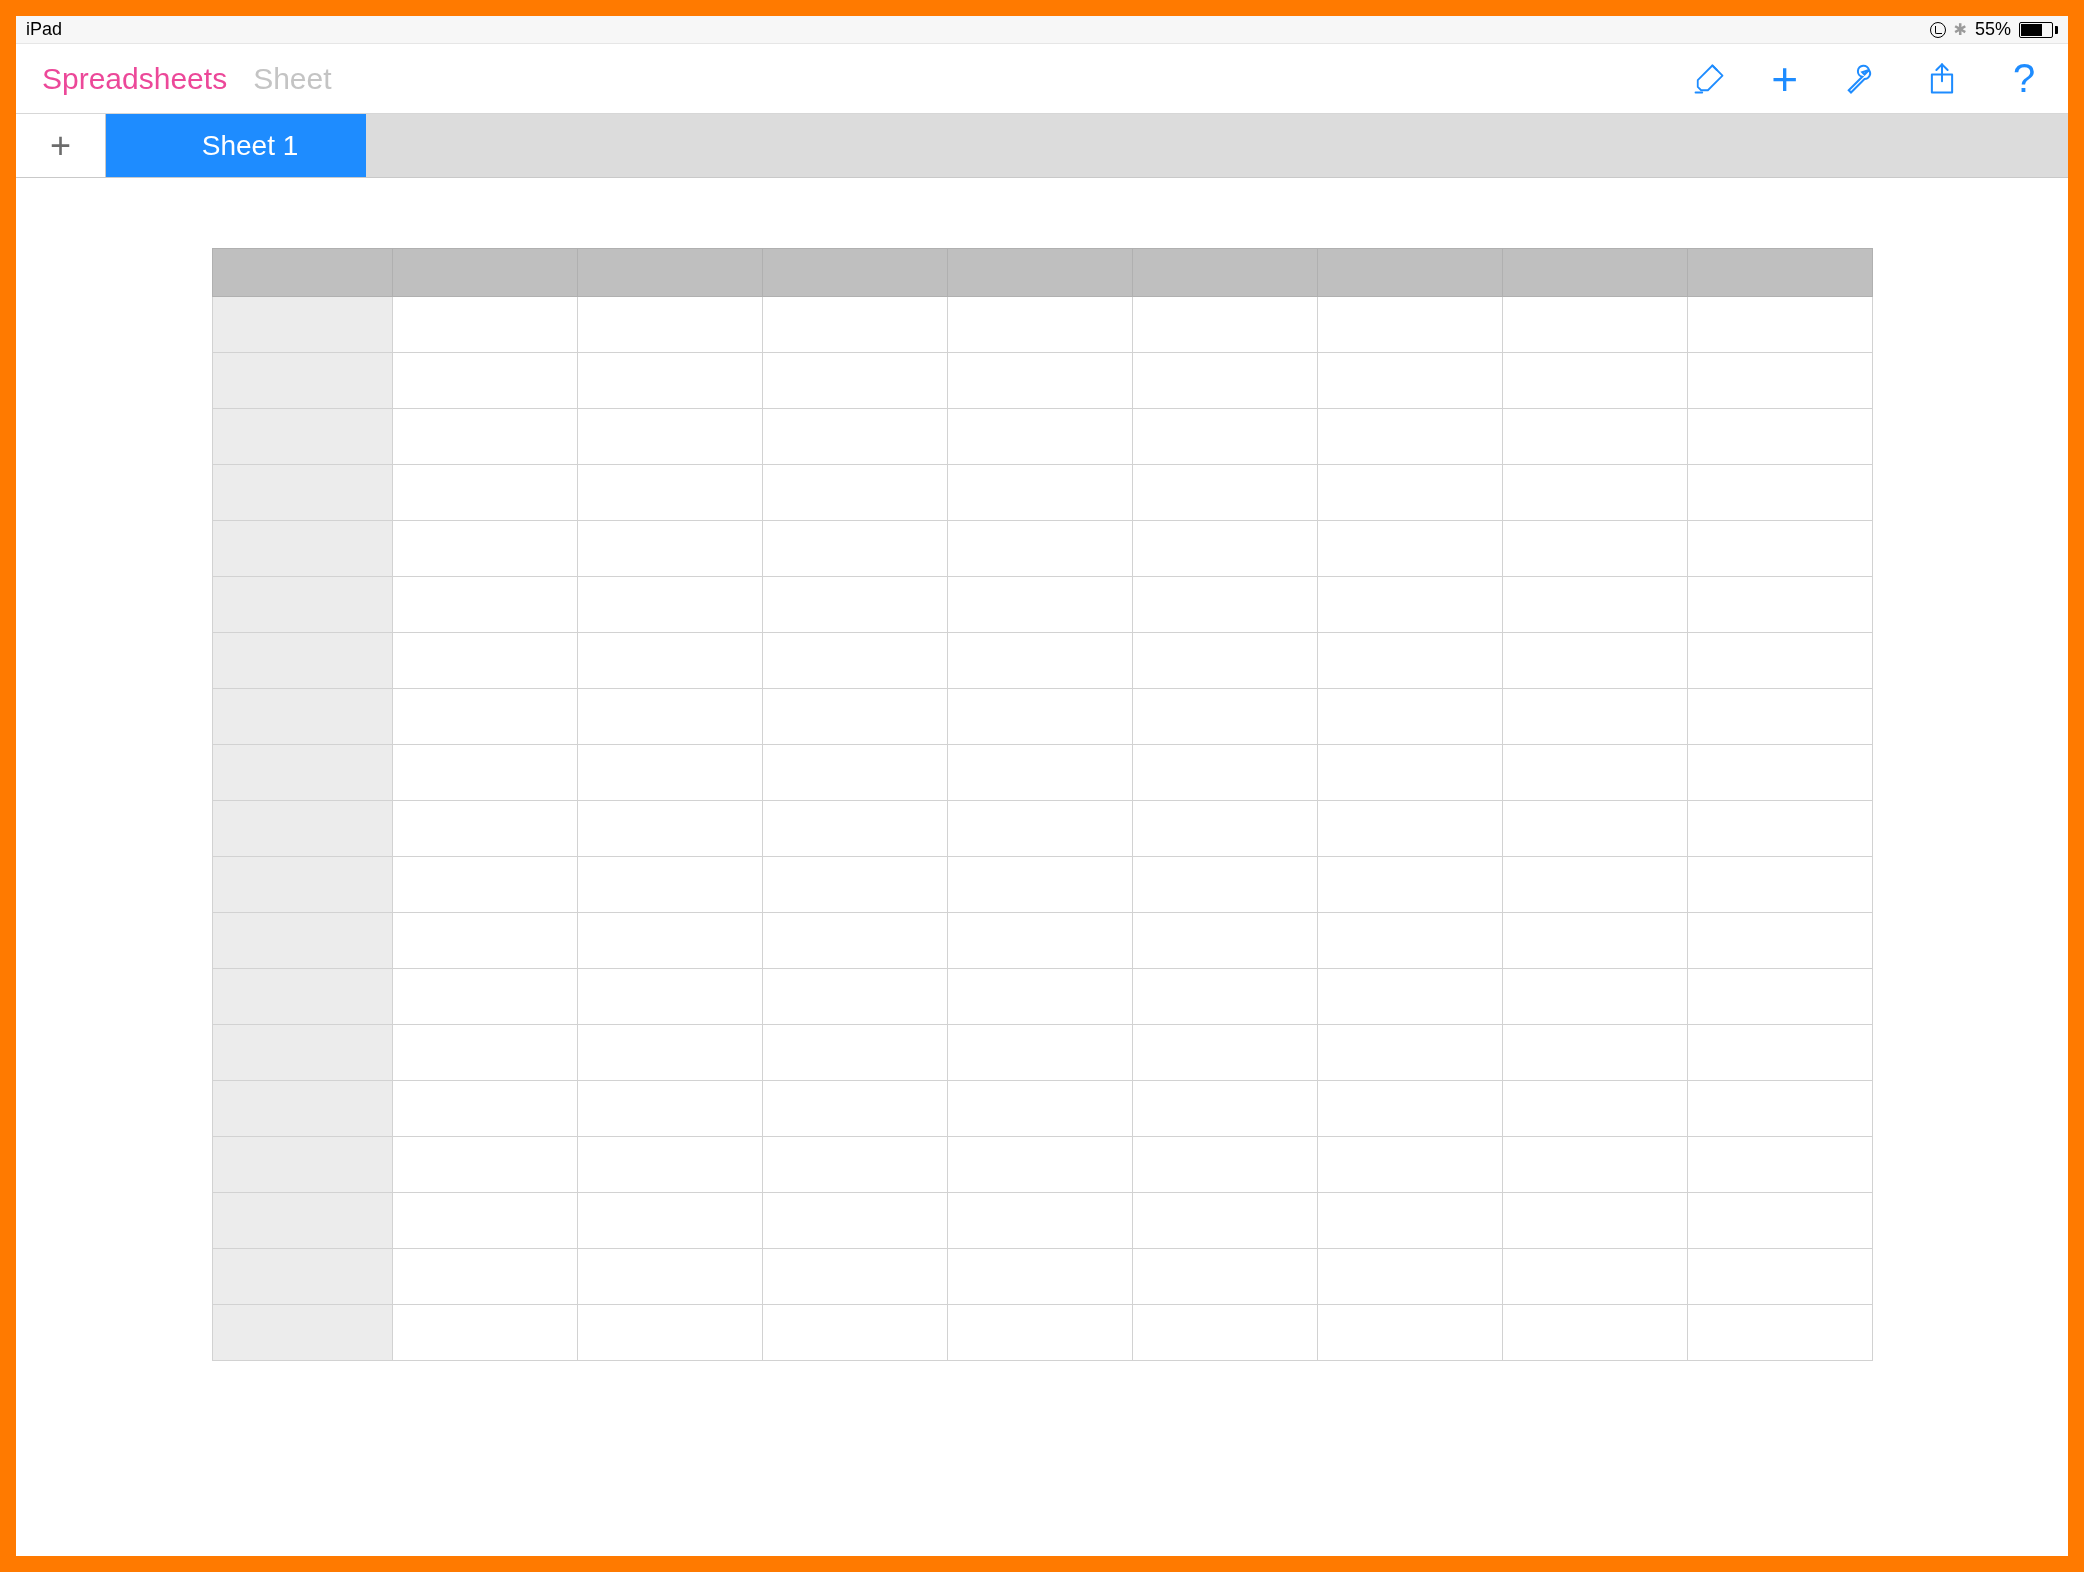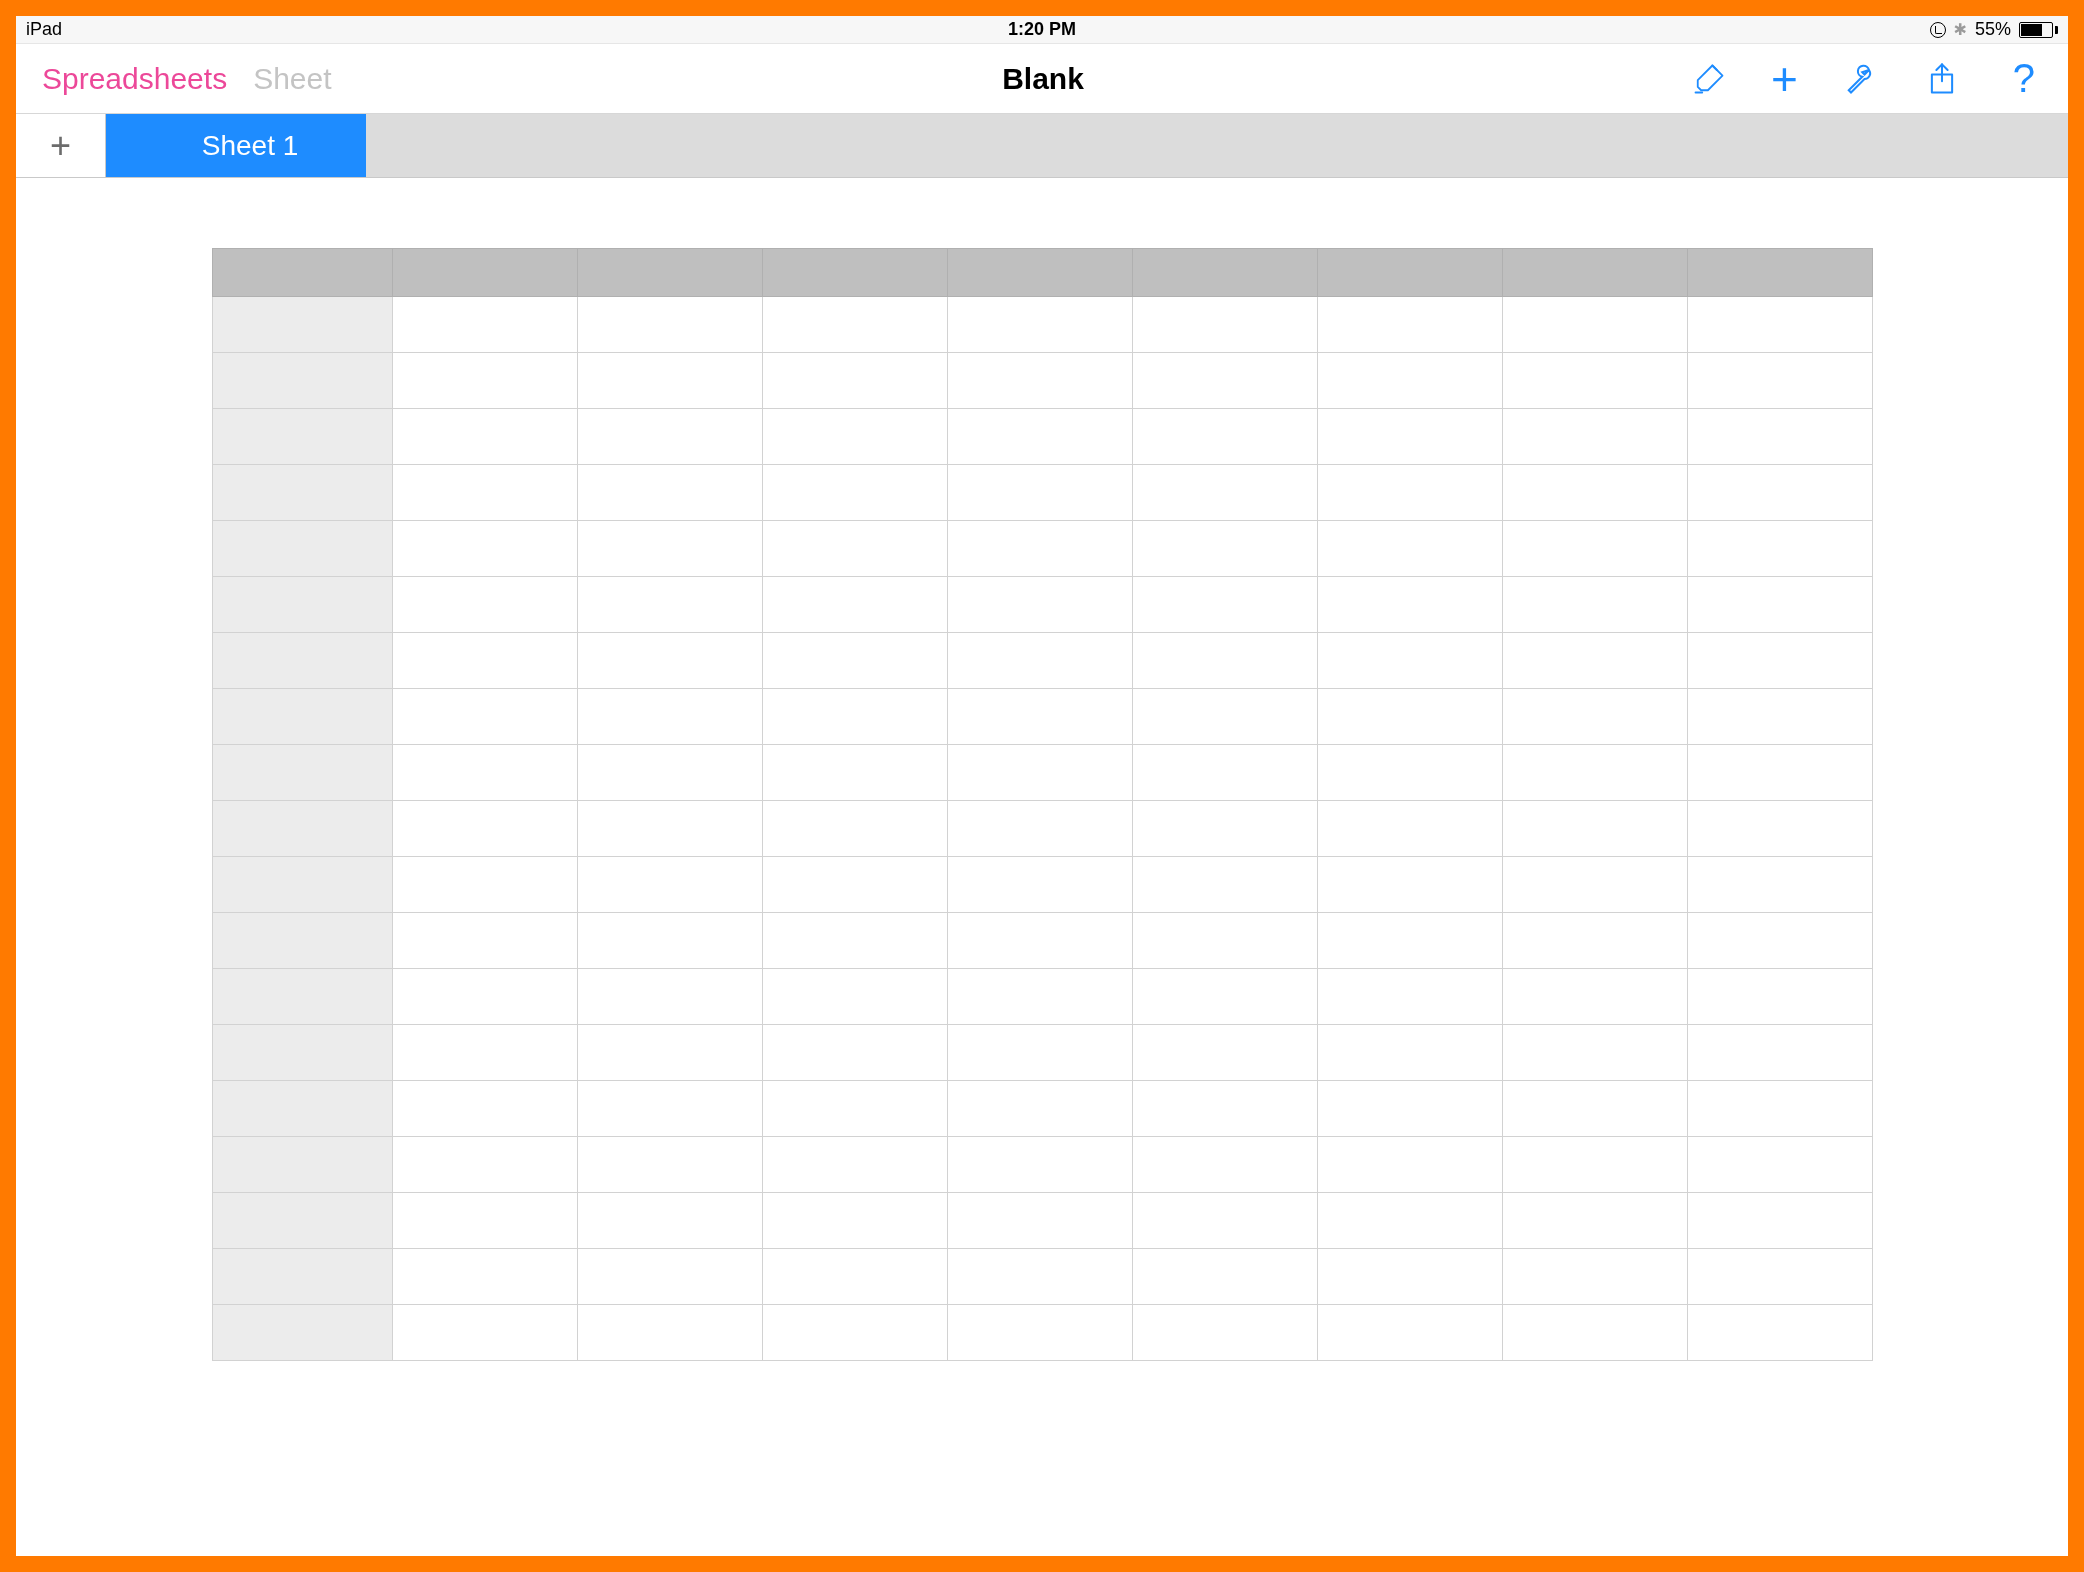--- a/index.html
+++ b/index.html
@@ -147,40 +147,38 @@
 </style>
 </head>
 <body>
 
 <div class="device-frame">
 
   <div class="status-bar">
     <div class="status-left">
       <span>iPad</span>
     </div>
-    <div class="status-center">1:20 PM</div>
     <div class="status-right">
       <span class="lock-rot"></span>
       <span class="bt-icon">✱</span>
       <span>55%</span>
       <span class="battery">
         <span class="battery-body">
             <span class="battery-fill"></span>
           </span>
         <span class="battery-cap"></span>
       </span>
     </div>
   </div>
 
   <div class="toolbar">
     <div class="left">
       <span class="link-btn">Spreadsheets</span>
       <span class="link-btn disabled">Sheet</span>
     </div>
-    <div class="center">Blank</div>
     <div class="right">
       <span class="tb-icon">
         <svg viewBox="0 0 32 32" fill="none" stroke="#1e8cff" stroke-width="1.6" stroke-linejoin="round" stroke-linecap="round">
           <path d="M19 4 L28 13 L15 26 L9 26 L6 23 L6 17 Z"></path>
           <path d="M19 4 L23 8"></path>
           <path d="M4 28 L10 28"></path>
         </svg>
       </span>
       <span class="tb-plus">+</span>
       <span class="tb-icon">

